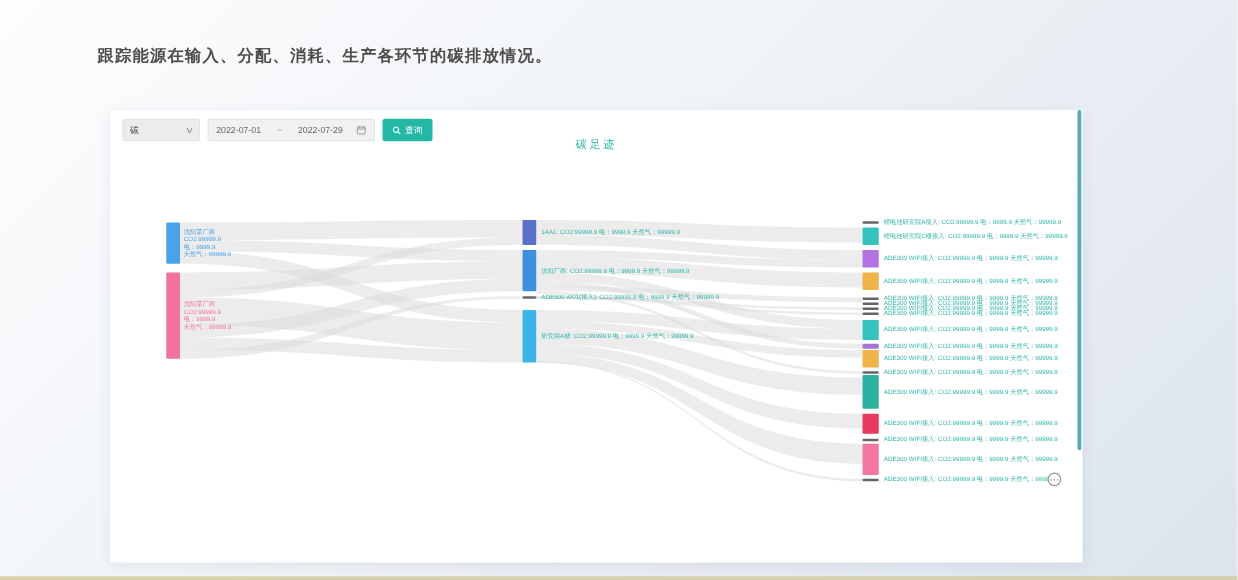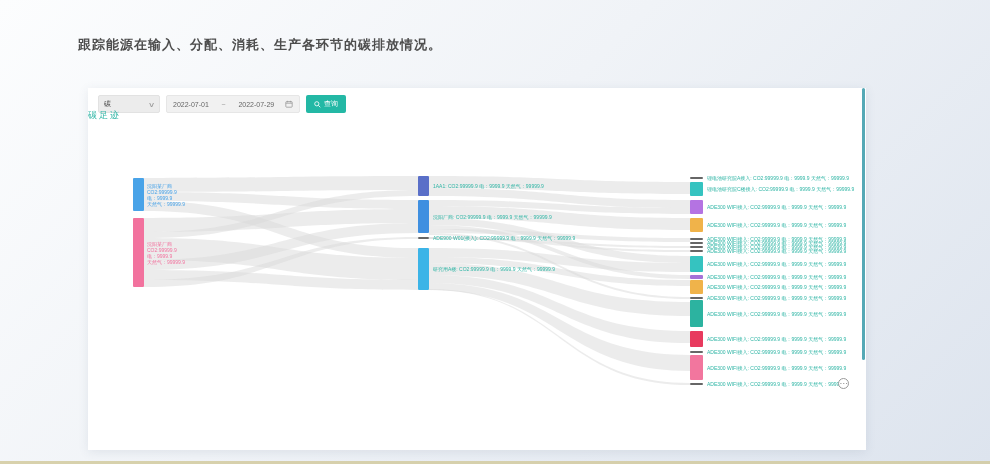--- a/index.html
+++ b/index.html
@@ -31,21 +31,21 @@
     display:flex;align-items:center;justify-content:space-between;
     padding:0 6px;box-sizing:border-box;font-size:7px;color:#666;
   }
   .daterange .sep{color:#999;padding:0 2px;}
   .btn{
     height:18px;background:#23b8a5;border:none;border-radius:2px;color:#fff;
     font-size:7px;display:flex;align-items:center;gap:3px;padding:0 8px;cursor:pointer;
     font-family:inherit;
   }
   .chart-title{
-    position:absolute;left:0;top:21px;width:100%;text-align:left;
+    position:absolute;left:0;top:21px;width:100%;text-align:center;
     font-size:9px;color:#2fb5a5;letter-spacing:2px;
   }
   #sankey{position:absolute;left:0;top:0;width:778px;height:362px;}
   #links{position:absolute;left:0;top:0;}
   #links path{fill:#d9d9d9;fill-opacity:.5;}
   .node{position:absolute;border-radius:1px;}
   .nlabel{position:absolute;font-size:5px;white-space:nowrap;line-height:6px;}
   .nlabel-multi{position:absolute;font-size:5px;line-height:6px;white-space:nowrap;}
   .scrollbar{
     position:absolute;left:774px;top:0;width:3px;height:272px;background:#55a9b6;border-radius:2px;

